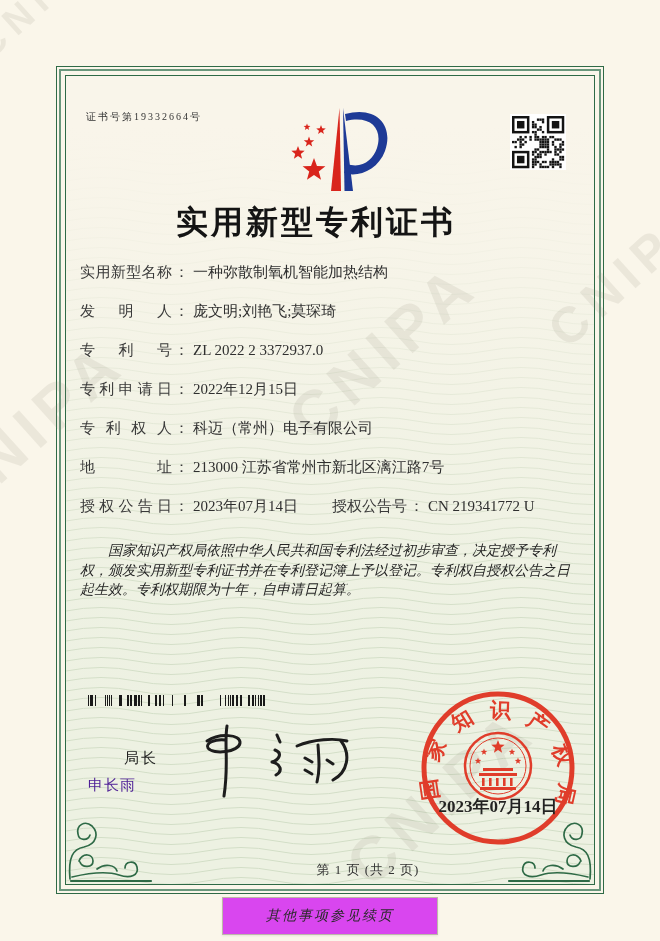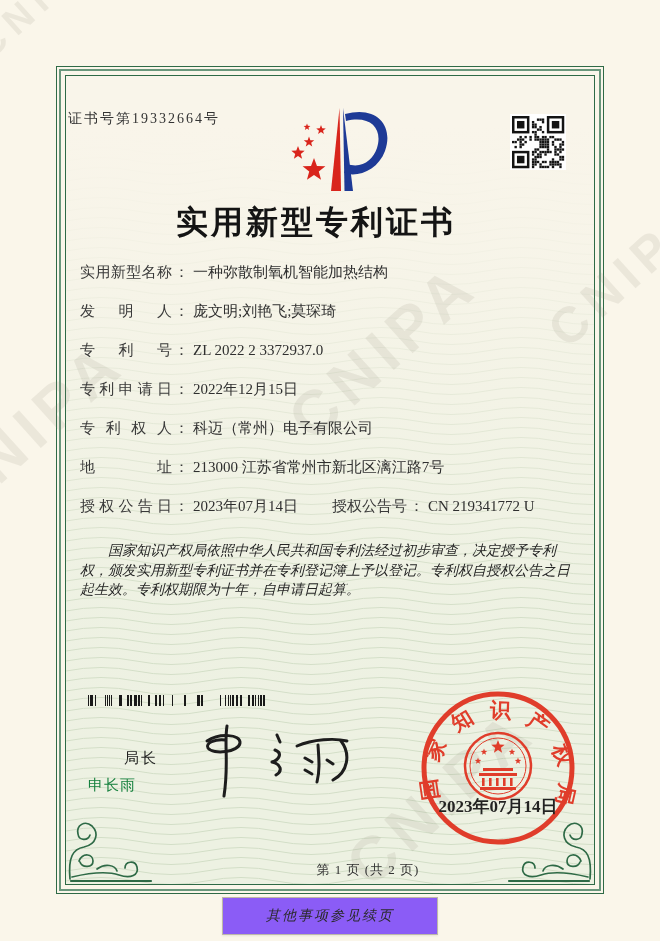--- a/index.html
+++ b/index.html
@@ -24,46 +24,46 @@
     position:relative;background:#edf1e2;overflow:hidden;}
   .guilloche{position:absolute;left:0;top:0;width:100%;height:100%;}
   .fade{position:absolute;left:0;top:0;width:100%;height:100%;
     background:linear-gradient(180deg,#f9f5ea 0%,#f9f5ea 6%,rgba(249,245,234,.82) 22%,
       rgba(249,245,234,.4) 45%,rgba(249,245,234,.05) 66%,rgba(249,245,234,0) 100%);}
   .corner{position:absolute;bottom:1px;width:86px;height:74px;}
   .corner.left{left:1px;}
   .corner.right{right:1px;transform:scaleX(-1);}
   
   .content{position:absolute;inset:0;z-index:3;}
-  .cert-no{position:absolute;left:68px;top:110px;font-size:14px;letter-spacing:2px;color:#333;}
+  .cert-no{position:absolute;left:86px;top:110px;font-size:10px;letter-spacing:2px;color:#333;}
   .logo{position:absolute;left:283px;top:104px;}
   .qr{position:absolute;left:510px;top:114px;}
   .title{position:absolute;left:0;width:632px;top:201px;text-align:center;
     font-size:32px;font-weight:700;letter-spacing:3px;color:#141414;}
   .fields{position:absolute;left:80px;top:262px;width:502px;font-size:15px;color:#3a3a3a;}
   .frow{height:20px;line-height:20px;margin-bottom:19px;position:relative;white-space:nowrap;}
   .frow:last-child{margin-bottom:4px;}
   .lab{display:inline-block;width:92px;text-align:justify;text-align-last:justify;vertical-align:top;}
   .col{display:inline-block;margin:0 4px 0 2px;}
   .val{color:#2f2f2f;}
   .pair2{position:absolute;left:252px;top:0;}
   .paras{position:absolute;left:80px;width:502px;top:541px;
     font-size:14px;line-height:19.5px;font-style:italic;color:#252525;}
   .paras p{margin:0 0 11px;text-indent:2em;}
   .barcode{position:absolute;left:88px;top:695px;}
   .signer-role{position:absolute;left:88px;top:749px;font-size:15px;letter-spacing:2px;color:#1c1c1c;
     font-family:"Liberation Sans","DejaVu Sans",sans-serif;margin-left:36px;}
-  .signer-name{position:absolute;left:88px;top:776px;font-size:15px;letter-spacing:1px;color:#15803d;
+  .signer-name{position:absolute;left:88px;top:776px;font-size:15px;letter-spacing:1px;color:#4c1d95;
     font-family:"Liberation Sans","DejaVu Sans",sans-serif;}
   .signature{position:absolute;left:185px;top:720px;}
   .seal{position:absolute;left:412px;top:684px;}
   .page-number{position:absolute;left:0;width:656px;top:861px;text-align:center;
     font-size:13px;color:#333;letter-spacing:1px;padding-left:40px;}
   .tab{position:absolute;left:50%;transform:translateX(-50%);top:897px;width:214px;height:36px;
-    background:#8b5cf6;border:1px solid #bdb8a9;box-shadow:0 1px 2px rgba(0,0,0,.08);
+    background:#d946ef;border:1px solid #bdb8a9;box-shadow:0 1px 2px rgba(0,0,0,.08);
     text-align:center;line-height:36px;font-size:14px;font-style:italic;color:#2a2a2a;letter-spacing:2px;}
 </style>
 </head>
 <body>
 
 <div class="wm" style="left:-18px;top:30px;font-size:38px;">CNIPA</div>
 <div class="wm" style="left:-55px;top:470px;font-size:62px;">CNIPA</div>
 <div class="wm" style="left:298px;top:392px;font-size:62px;">CNIPA</div>
 <div class="wm" style="left:556px;top:308px;font-size:50px;">CNIPA</div>
 <div class="wm" style="left:356px;top:838px;font-size:62px;">CNIPA</div>

